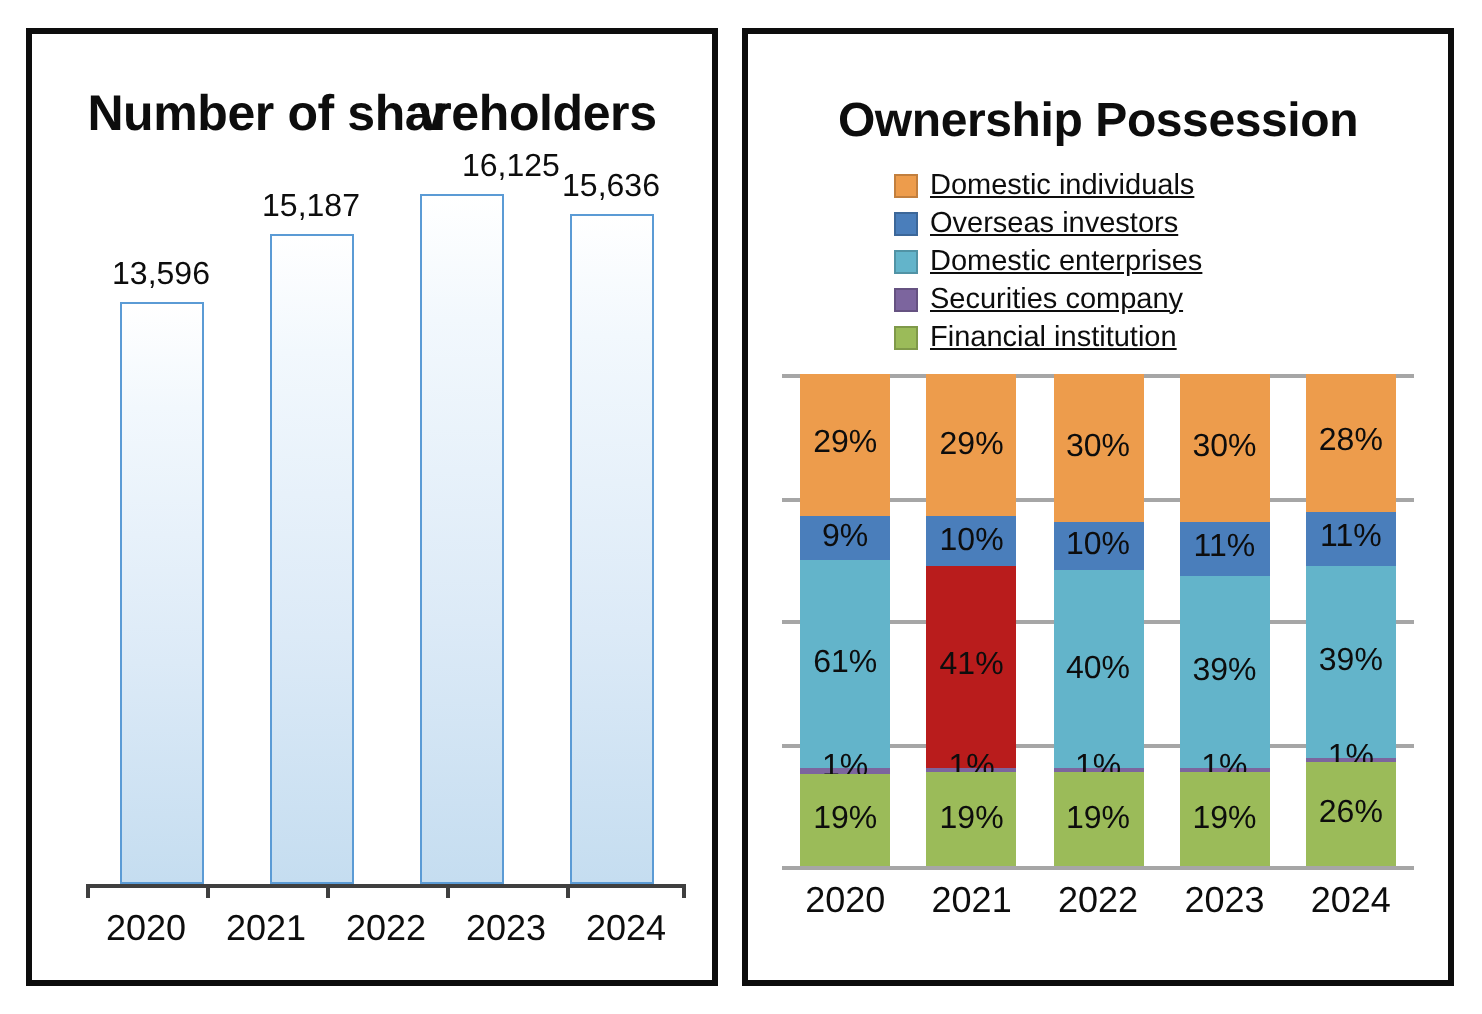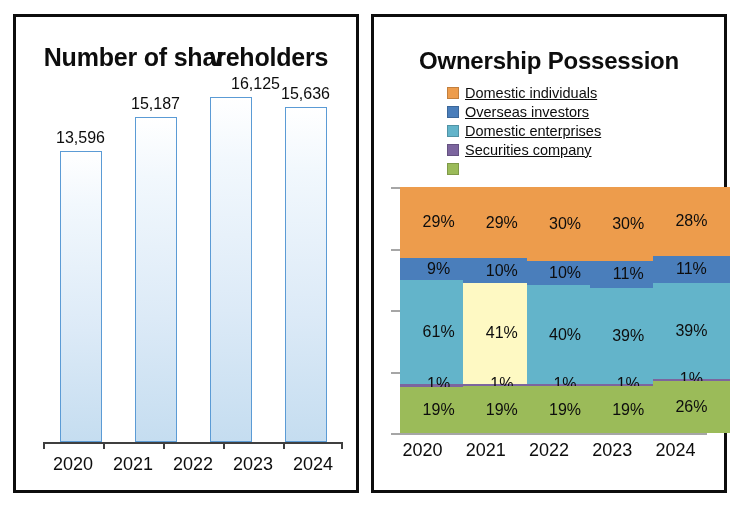--- a/index.html
+++ b/index.html
@@ -176,21 +176,20 @@
   }
   .stack-bar {
     width: 45px;
     height: 100%;
     display: flex;
     flex-direction: column;
   }
   .seg {
     position: relative;
     width: 100%;
-    padding-left: 32px;
   }
   .seg-label {
     position: absolute;
     left: 0;
     width: 100%;
     text-align: center;
     font-size: 16px;
     color: #0d0d0d;
     white-space: nowrap;
     line-height: 1;
@@ -288,20 +287,21 @@
           <div class="legend-item">
             <span class="legend-swatch" style="background: rgb(99, 180, 202);"></span>
             <span class="legend-label">Domestic enterprises</span>
           </div>
           <div class="legend-item">
             <span class="legend-swatch" style="background: rgb(124, 101, 158);"></span>
             <span class="legend-label">Securities company</span>
           </div>
           <div class="legend-item">
             <span class="legend-swatch" style="background: rgb(155, 187, 89);"></span>
+            <span class="legend-label">Financial institution</span>
           </div>
         </div>
 
       <div class="plot" id="plot-right">
         <div id="gridlines-right">
             <div class="grid-line" style="top: 246px;"></div>
             <div class="grid-line" style="top: 184.5px;"></div>
             <div class="grid-line" style="top: 123px;"></div>
             <div class="grid-line" style="top: 61.5px;"></div>
             <div class="grid-line" style="top: 0px;"></div>
@@ -327,21 +327,21 @@
               </div>
             </div>
             <div class="stack-slot">
               <div class="stack-bar">
                 <div class="seg" style="background: rgb(237, 156, 76); height: 29%;">
                   <div class="seg-label centered">29%</div>
                 </div>
                 <div class="seg" style="background: rgb(74, 126, 187); height: 10%;">
                   <div class="seg-label centered">10%</div>
                 </div>
-                <div class="seg" style="background: #fef9c3; height: 41%;">
+                <div class="seg" style="background: #b91c1c; height: 41%;">
                   <div class="seg-label centered">41%</div>
                 </div>
                 <div class="seg" style="background: rgb(124, 101, 158); height: 1%;">
                   <div class="seg-label thin">1%</div>
                 </div>
                 <div class="seg" style="background: rgb(155, 187, 89); height: 19%;">
                   <div class="seg-label centered">19%</div>
                 </div>
               </div>
             </div>

